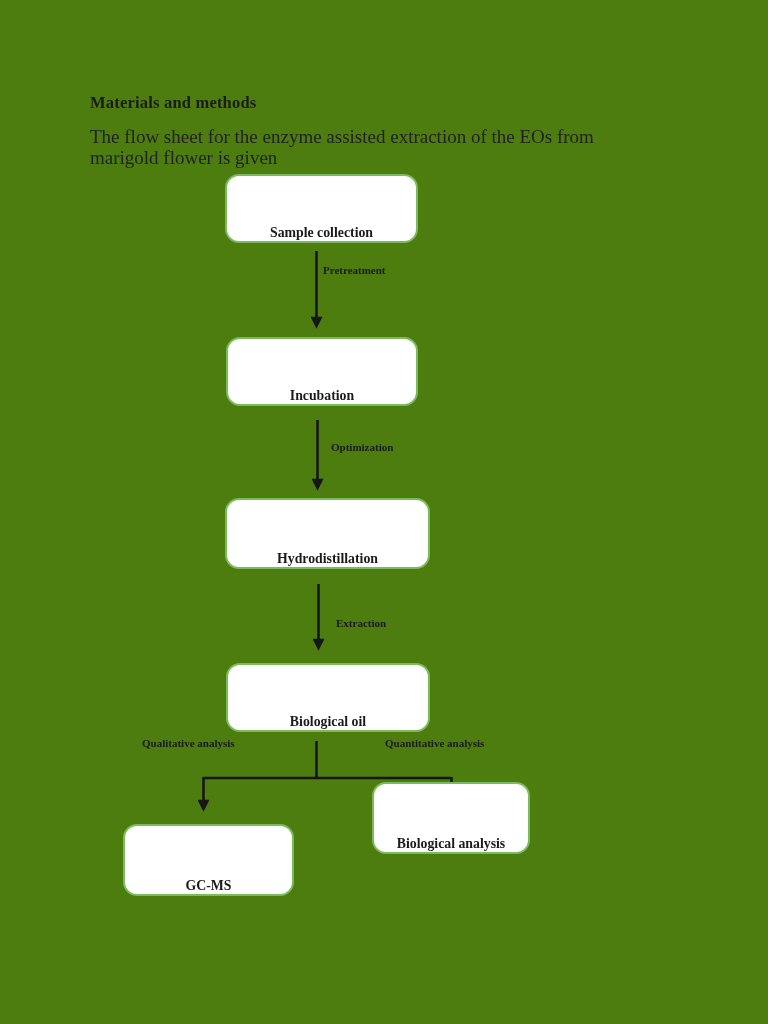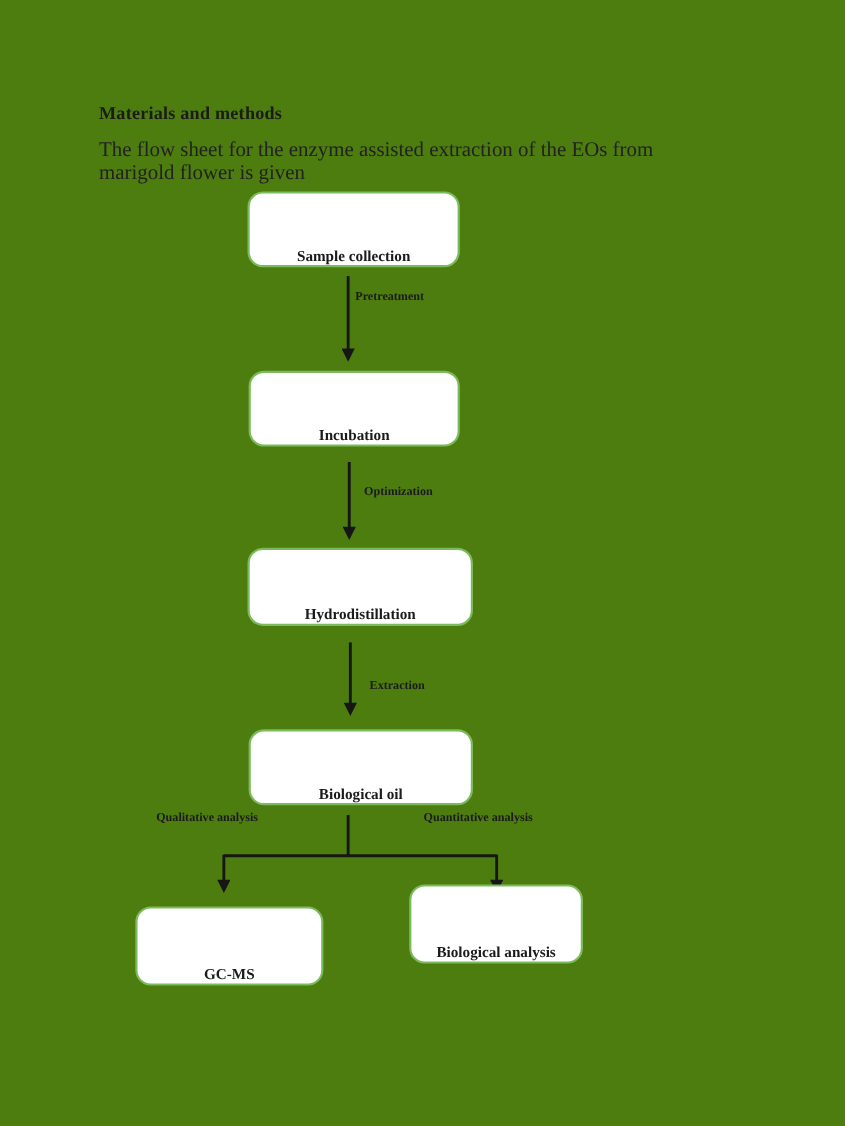--- a/index.html
+++ b/index.html
@@ -61,21 +61,21 @@
     font-weight: bold;
     font-size: 13.8px;
     color: #1b1b1b;
     text-align: center;
   }
   #node-sample      { left: 225px; top: 174px; width: 193px; height: 69px; }
   #node-incubation  { left: 226px; top: 337px; width: 192px; height: 69px; }
   #node-hydro       { left: 225px; top: 498px; width: 205px; height: 71px; }
   #node-essential   { left: 226px; top: 663px; width: 204px; height: 69px; }
   #node-gcms        { left: 123px; top: 824px; width: 171px; height: 72px; }
-  #node-biological  { left: 372px; top: 804px; width: 158px; height: 72px; }
+  #node-biological  { left: 372px; top: 782px; width: 158px; height: 72px; }
 
   .edge-label {
     position: absolute;
     font-weight: bold;
     font-size: 11px;
     color: #1b1b1b;
     white-space: nowrap;
   }
   #label-pretreatment { left: 323px; top: 264px; }
   #label-optimization { left: 331px; top: 441px; }

